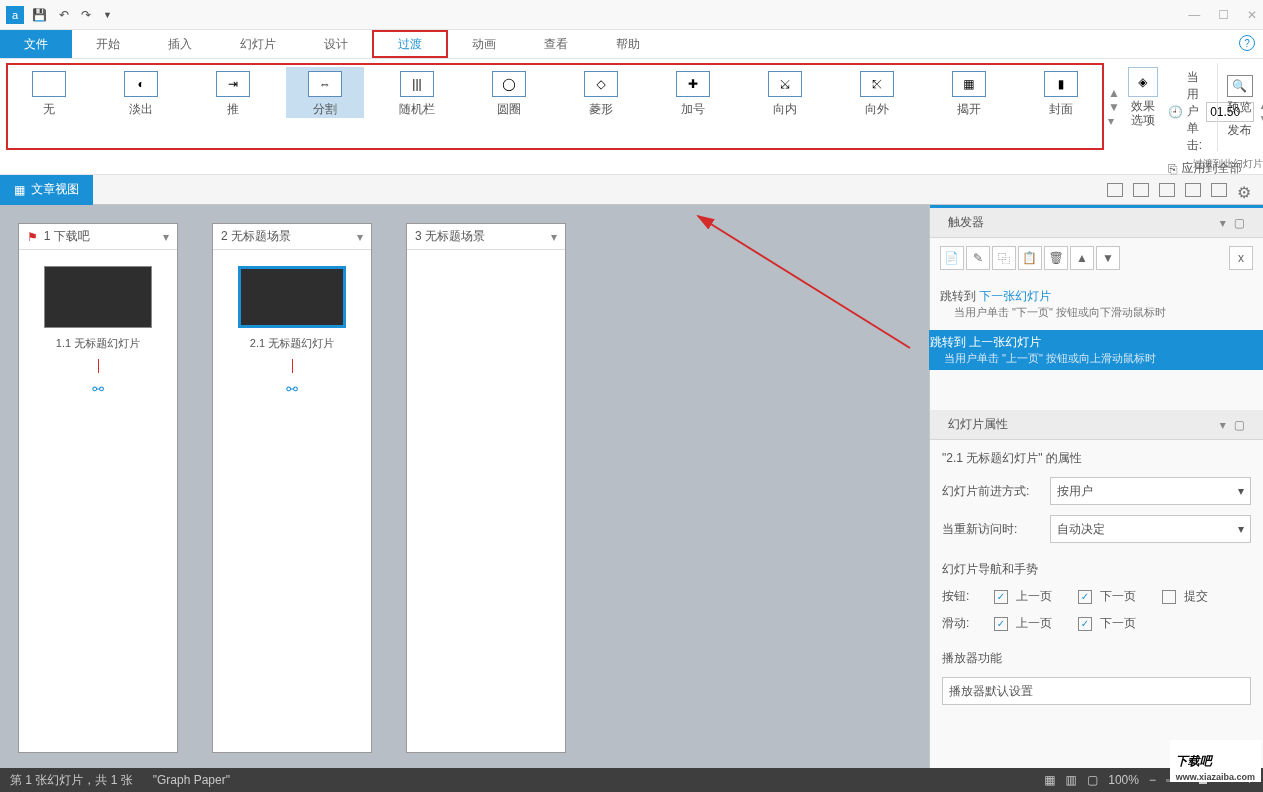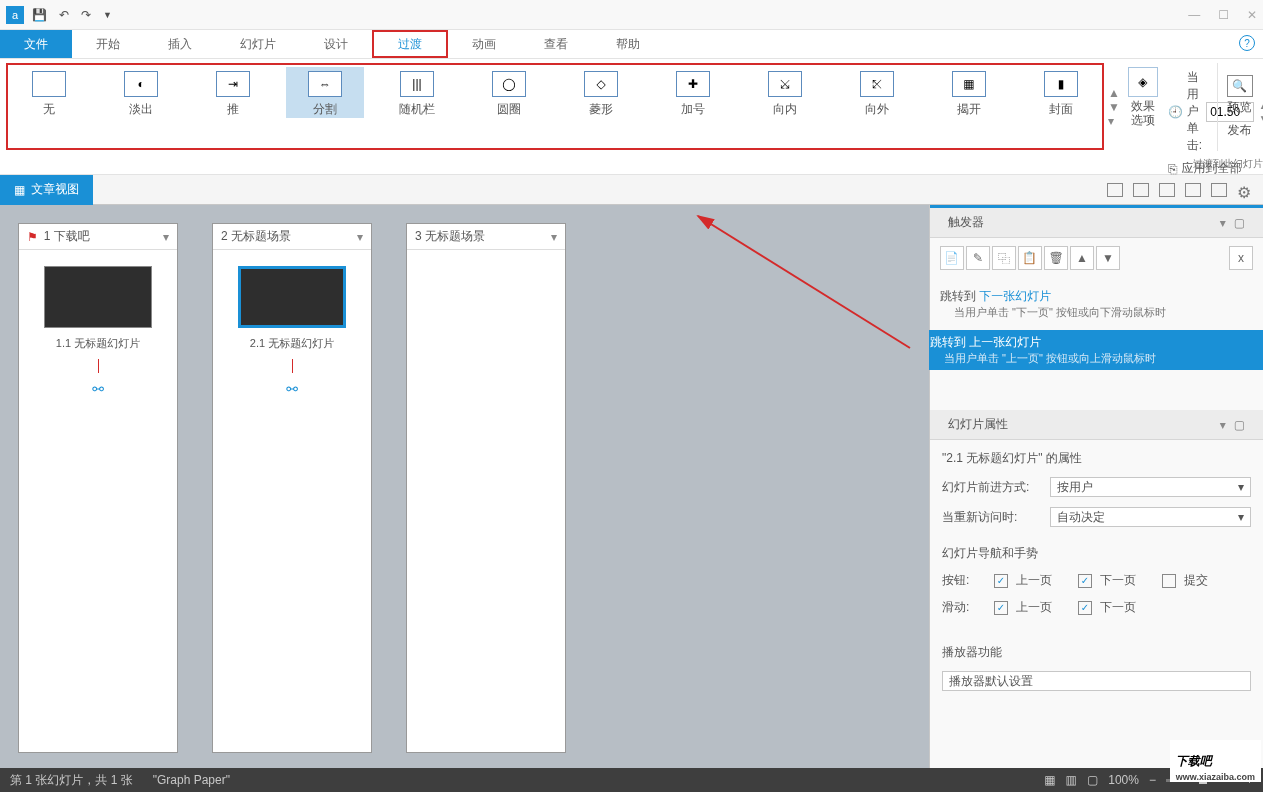--- a/index.html
+++ b/index.html
@@ -55,21 +55,21 @@
 .trg-sec{padding:6px 10px;color:#555}
 .trg-sec .sub{color:#777;font-size:11px;padding-left:14px}
 .trg-line{color:#555;padding:4px 0}
 .trg-link{color:#1a90d6;cursor:pointer}
 .trg-sel{background:#1a90d6;color:#fff;padding:4px 10px;margin:0 -10px}
 .trg-sel .sub{color:#d7e9f6}
 .trg-sel .trg-link{color:#fff;}
 .blank-fill{flex:0 0 40px}
 .prop-body{padding:10px 12px;color:#555}
 .prop-row{display:flex;align-items:center;gap:8px;margin:10px 0}
-.prop-sel{flex:1;height:20px;border:1px solid #c7c7c7;background:#fff;padding:0 6px;display:flex;align-items:center;justify-content:space-between}
+.prop-sel{flex:1;height:28px;border:1px solid #c7c7c7;background:#fff;padding:0 6px;display:flex;align-items:center;justify-content:space-between}
 .chk{width:14px;height:14px;border:1px solid #888;display:inline-flex;align-items:center;justify-content:center;color:#1a90d6;font-size:10px}
 .statusbar{height:24px;background:#3e3e3e;color:#c7c7c7;display:flex;align-items:center;padding:0 10px;gap:20px;font-size:11px;position:absolute;bottom:0;left:0;right:0}
 .watermark{position:absolute;right:2px;bottom:10px;font-size:28px;font-weight:bold;color:#000;background:#fff;padding:0 6px;font-style:italic}
 .watermark small{font-size:9px;display:block;color:#444;font-style:normal}
 </style>
 </head>
 <body>
 
 <div class="titlebar">
   <div class="tb-ico">a</div>
@@ -311,21 +311,21 @@
           <span>提交</span>
       </div>
       <div class="prop-row">
         <span style="width:44px">滑动:</span>
         <span class="chk">✓</span>
           <span>上一页</span>
         <span style="width:10px"></span>
         <span class="chk">✓</span>
           <span>下一页</span>
       </div>
-      <div style="margin-top:28px">播放器功能</div>
+      <div style="margin-top:18px">播放器功能</div>
       <div class="prop-row">
           <div class="prop-sel">
             <span>播放器默认设置</span>
             <span></span>
           </div>
         </div>
     </div>
   </div>
 </div>
 

